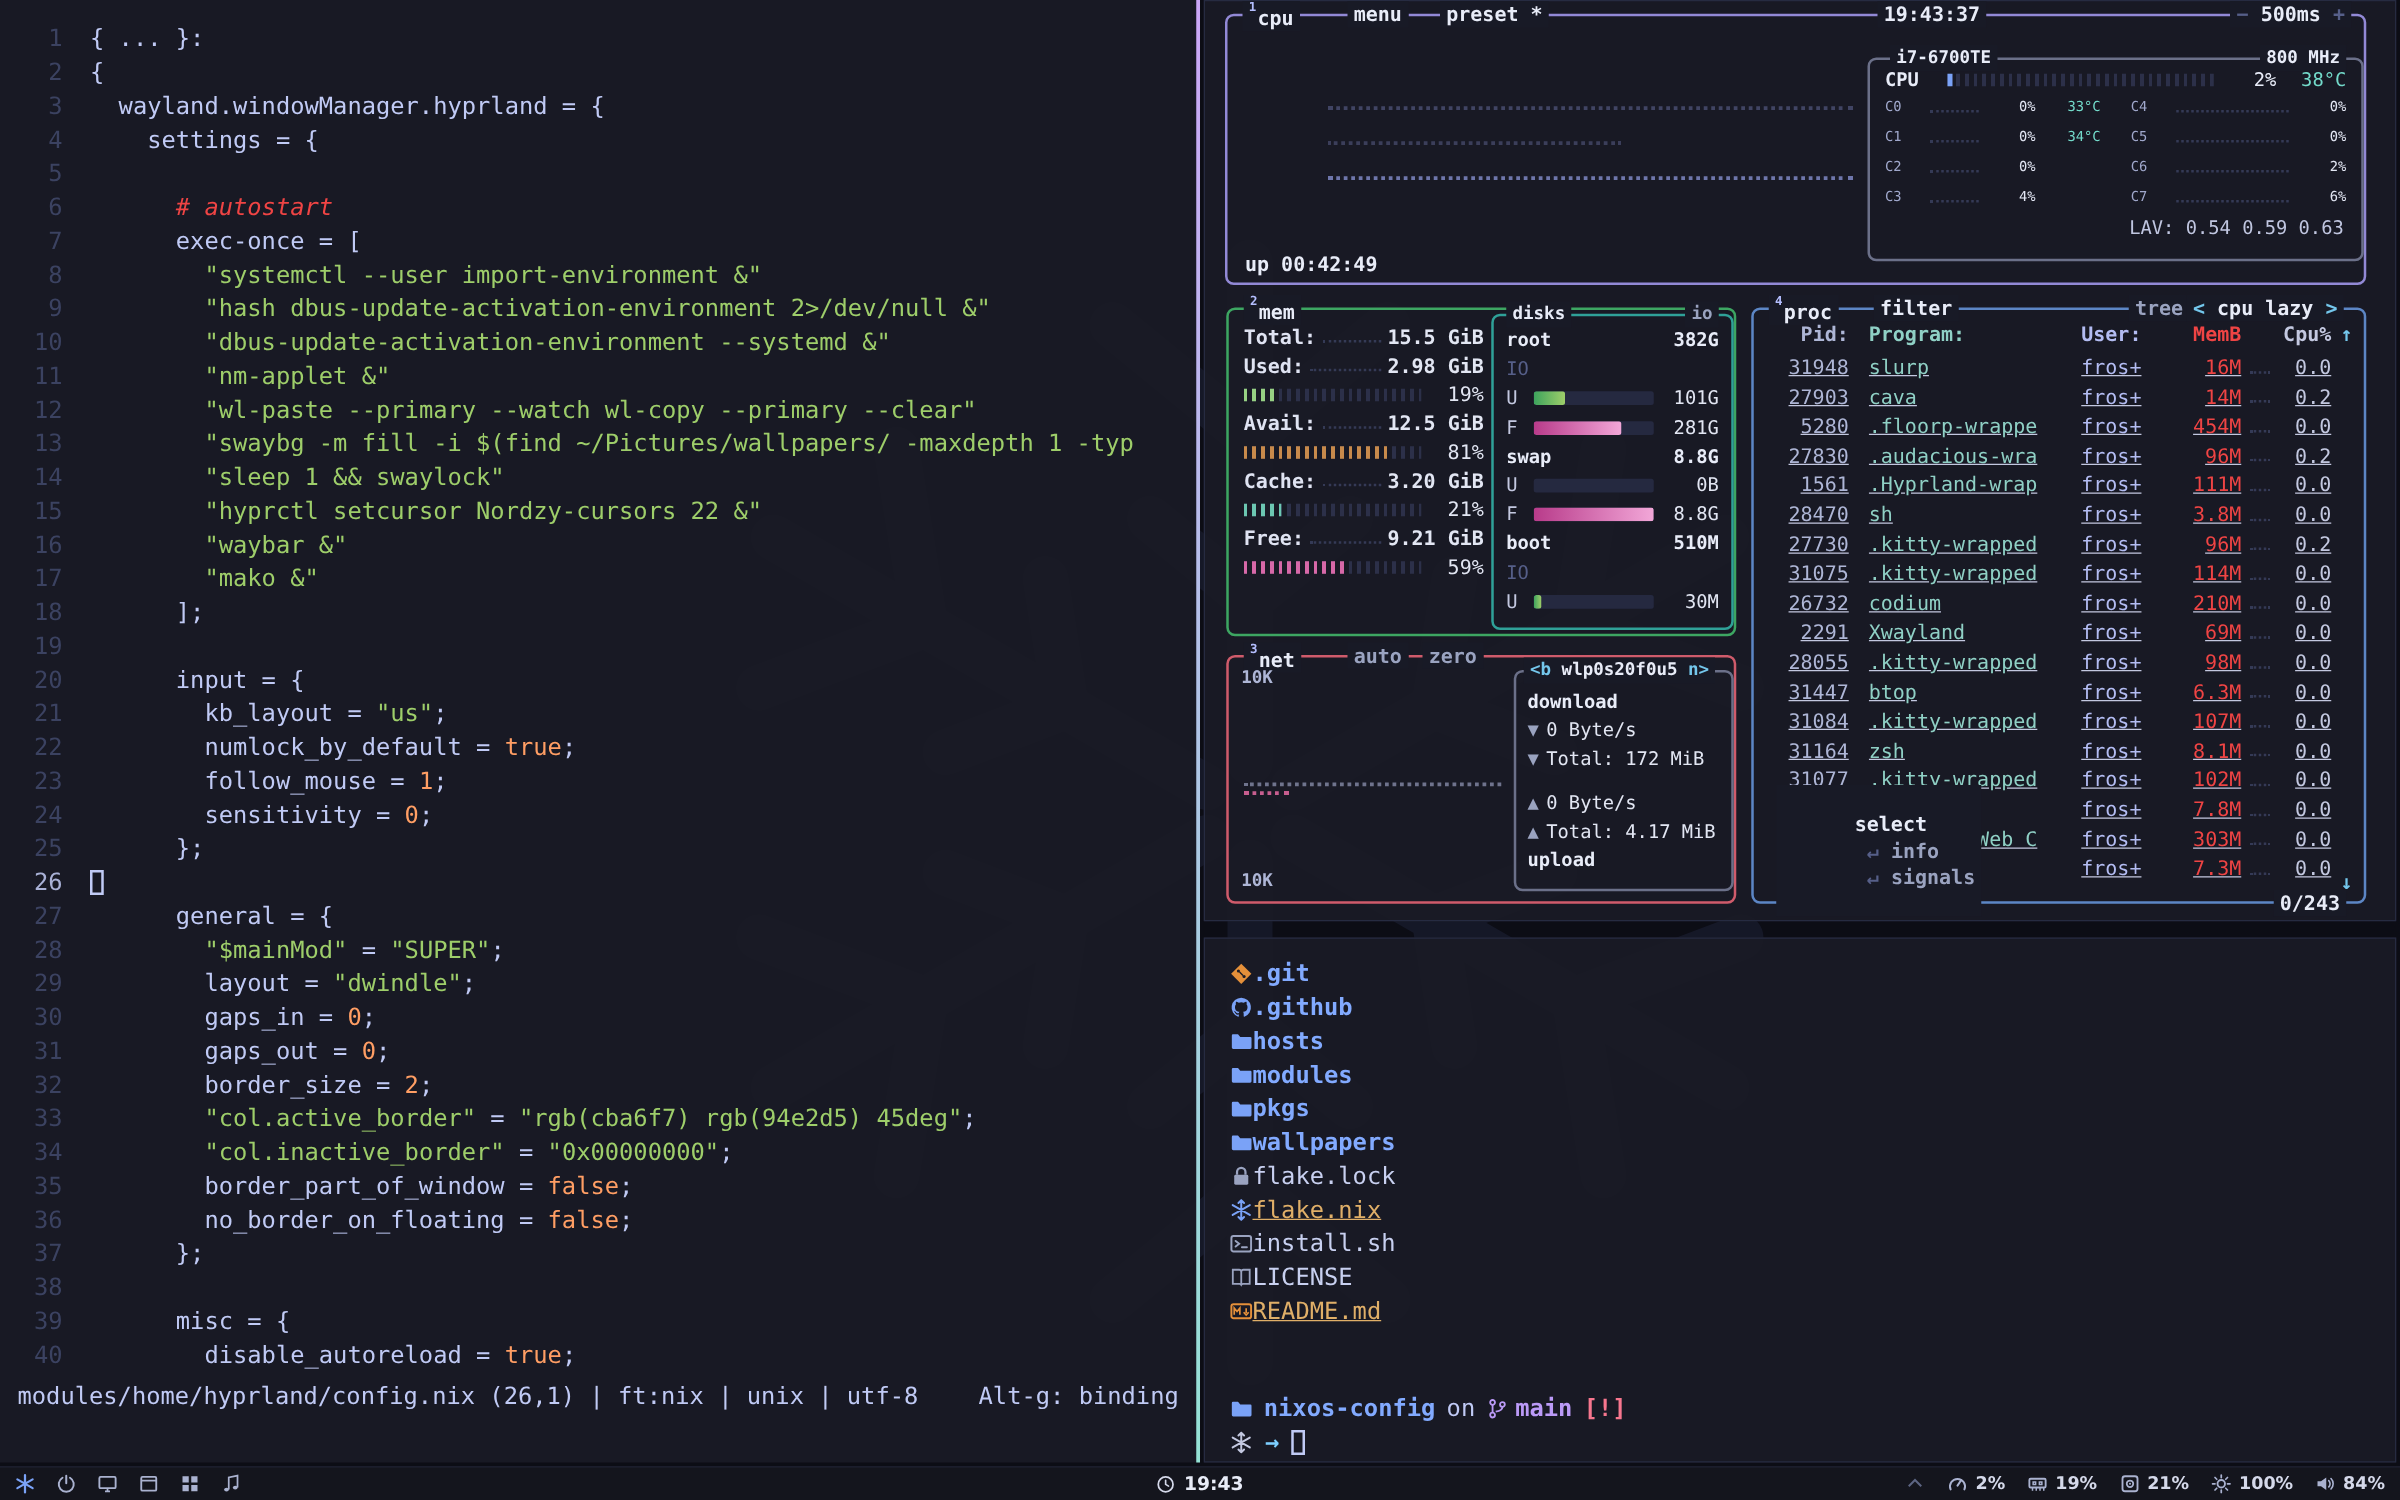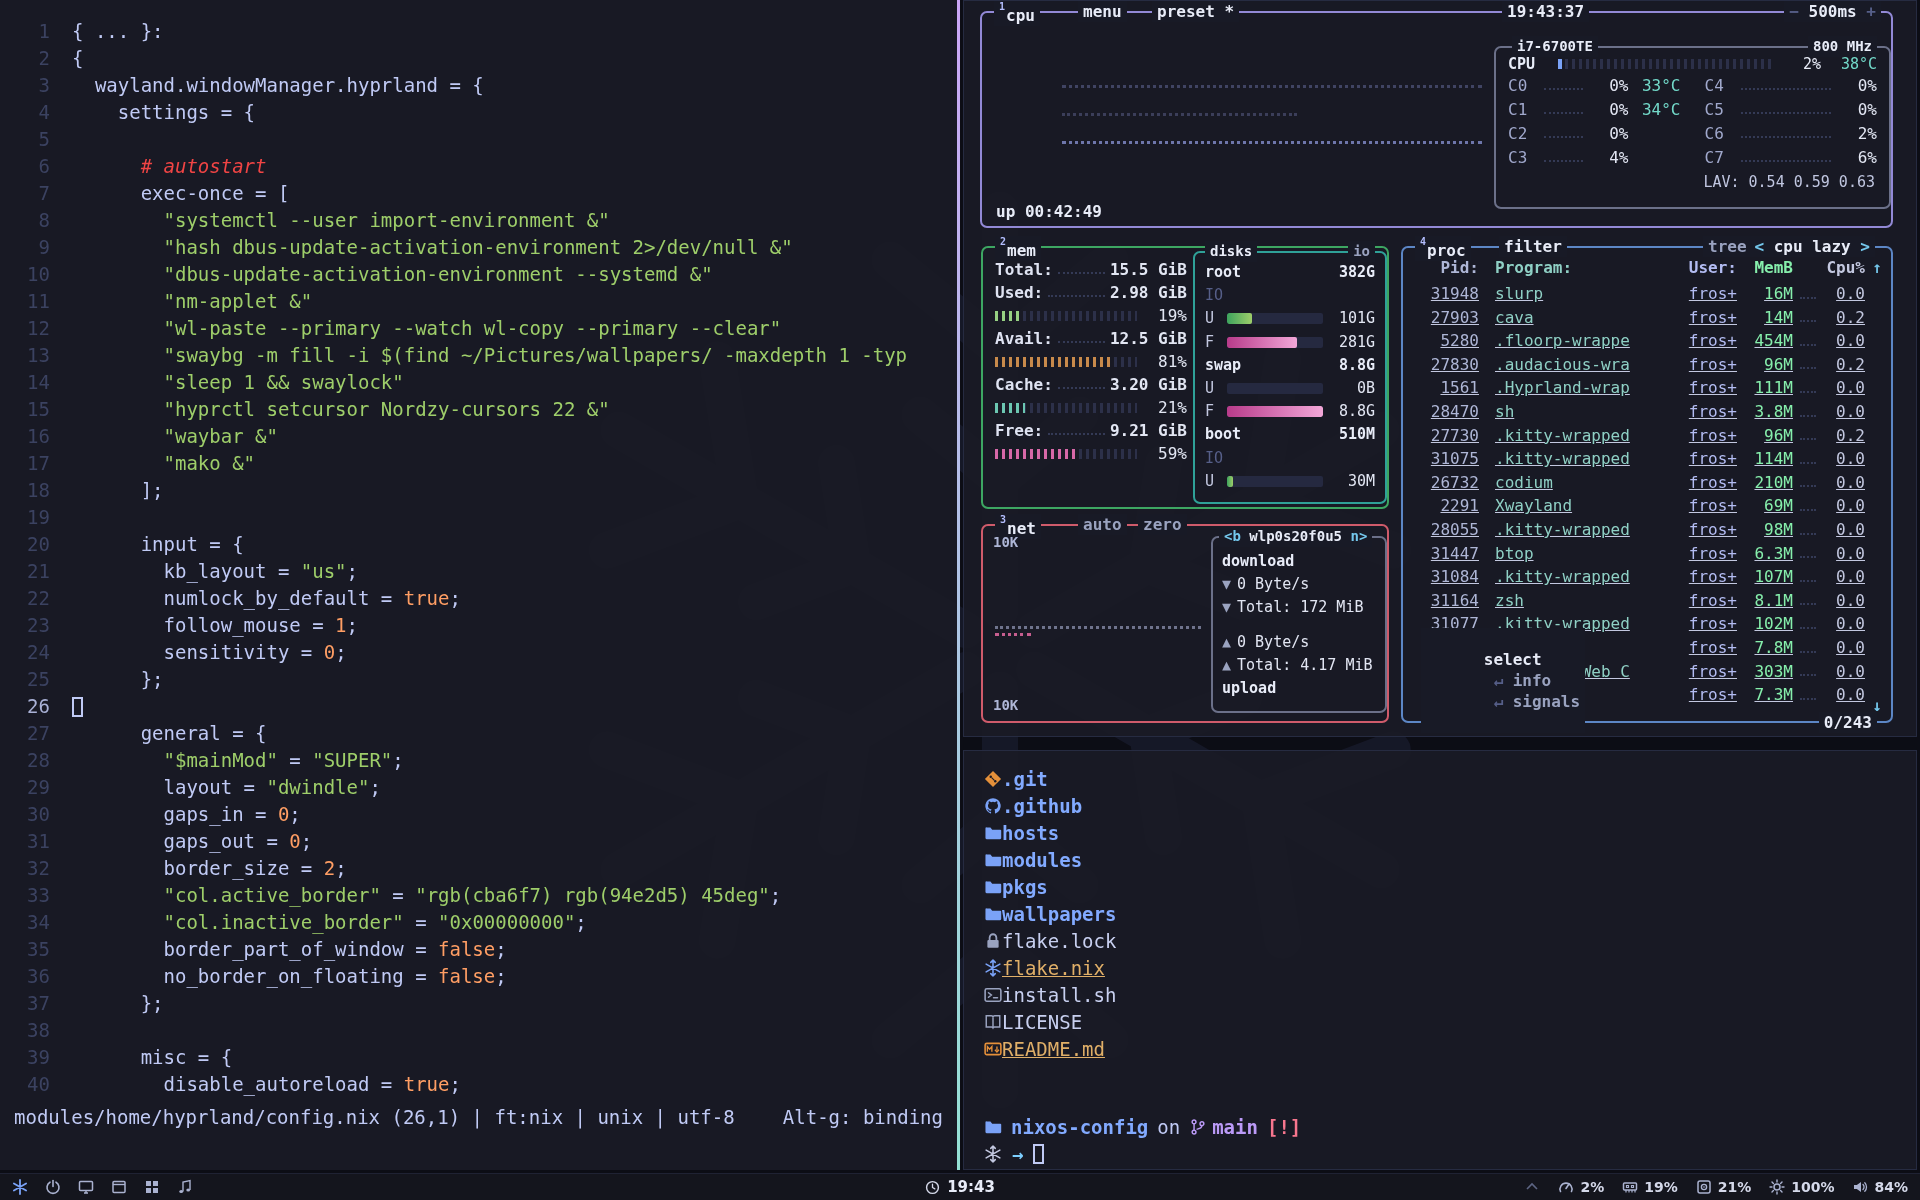--- a/index.html
+++ b/index.html
@@ -42,21 +42,21 @@
   .cpugraph { position:absolute; left:80px; top:66px; width:420px; height:90px; }
   .dotline { position:absolute; left:0; border-top:3px dotted #8b95d8; }
   #cpuinfo-box { position:absolute; left:512px; top:33px; width:397px; height:163px;
                  border:2px solid #6b7089; border-radius:7px; }
   .cpurow { display:flex; align-items:center; height:26px; padding:6px 12px 0 12px; font-size:15px; }
   .clabel { width:42px; font-weight:bold; color:#e8ecf8; }
   .cmeter { flex:1; height:10px; margin:0 8px; background:repeating-linear-gradient(90deg,#2c3049 0 3px,transparent 3px 7px); position:relative; }
   .cfill { position:absolute; left:0; top:0; bottom:0; background:#7aa2f7; }
   .cpct  { width:42px; text-align:right; color:#e8ecf8; }
   .ctemp { width:56px; text-align:right; color:#73daca; }
-  .corerow { display:flex; height:24px; line-height:24px; font-size:16px; }
+  .corerow { display:flex; height:24px; line-height:24px; font-size:11px; }
   .chalf { flex:1; display:flex; padding:0 12px; }
   .cname { width:32px; color:#a0a8cc; }
   .cdots { flex:1; border-bottom:2px dotted #343a56; margin:0 6px 8px 4px; }
   .cpct2 { width:40px; text-align:right; color:#e2e6f3; }
   .ctmp  { width:52px; text-align:right; color:#73daca; }
   .lavrow { text-align:right; padding-right:14px; height:24px; line-height:24px; font-size:15px; color:#c0c6e0; }
   .binfo { position:absolute; left:14px; bottom:5px; font-weight:bold; color:#e8ecf8; font-size:16px; }
 
   #mem-box { left:17px; top:245px; width:408px; height:263px; border-color:#3da662; }
   #mem-stats { position:absolute; left:12px; top:10px; width:192px; }
@@ -97,22 +97,22 @@
   .nrow b { color:#e8ecf8; }
   .narrow { color:#9aa3c0; margin-right:6px; }
 
   #proc-box { left:437px; top:245px; width:492px; height:477px; border-color:#5c86c5; }
   .phead { display:flex; height:24px; line-height:24px; position:absolute; top:8px; left:0; right:0;
            font-weight:bold; color:#e8ecf8; font-size:16px; }
   #proc-rows { position:absolute; top:34px; left:0; right:0; }
   .prow { display:flex; height:23.6px; line-height:23.6px; font-size:16px;text-decoration:underline; }
   .p-pid  { width:76px; text-align:right; color:#aeb6d6; flex:none; }
   .p-prog { width:170px; margin-left:16px; color:#8fd0c5; overflow:hidden; flex:none; }
-  .p-user { width:72px; color:#b3bcf2; flex:none;text-align:right; }
-  .p-mem  { width:56px; text-align:right; color:#86efac; flex:none; }
+  .p-user { width:72px; color:#b3bcf2; flex:none; }
+  .p-mem  { width:56px; text-align:right; color:#ef4444; flex:none; }
   .p-lead { flex:1; border-bottom:2px dotted #343a56; margin:0 5px 7px 7px; }
   .p-cpu  { width:44px; text-align:right; color:#c3c8e0; margin-right:26px; flex:none; }
   .scrollarrow { position:absolute; right:9px; color:#74c7ec; font-weight:bold; font-size:16px; }
   .pf-strong { color:#e8ecf8; font-weight:bold; }
   .pf-mid { color:#9aa3c0; font-weight:bold; }
   .pf-dim { color:#565f89; }
 
   
   #file-list { position:absolute; left:20px; top:14px; }
   .fitem { display:flex; align-items:center; height:27px; font-size:19px; }

